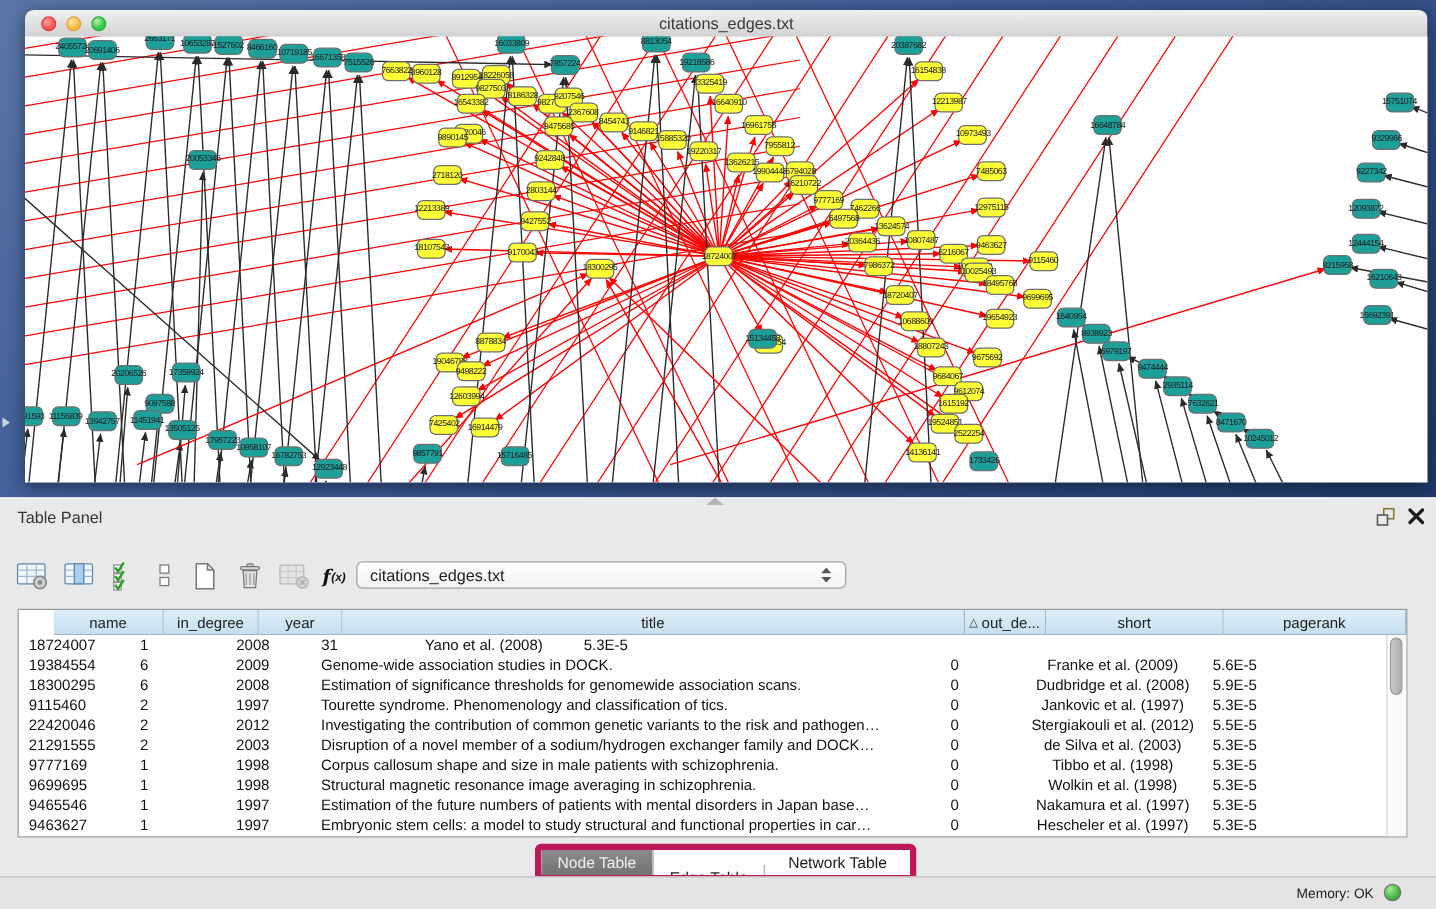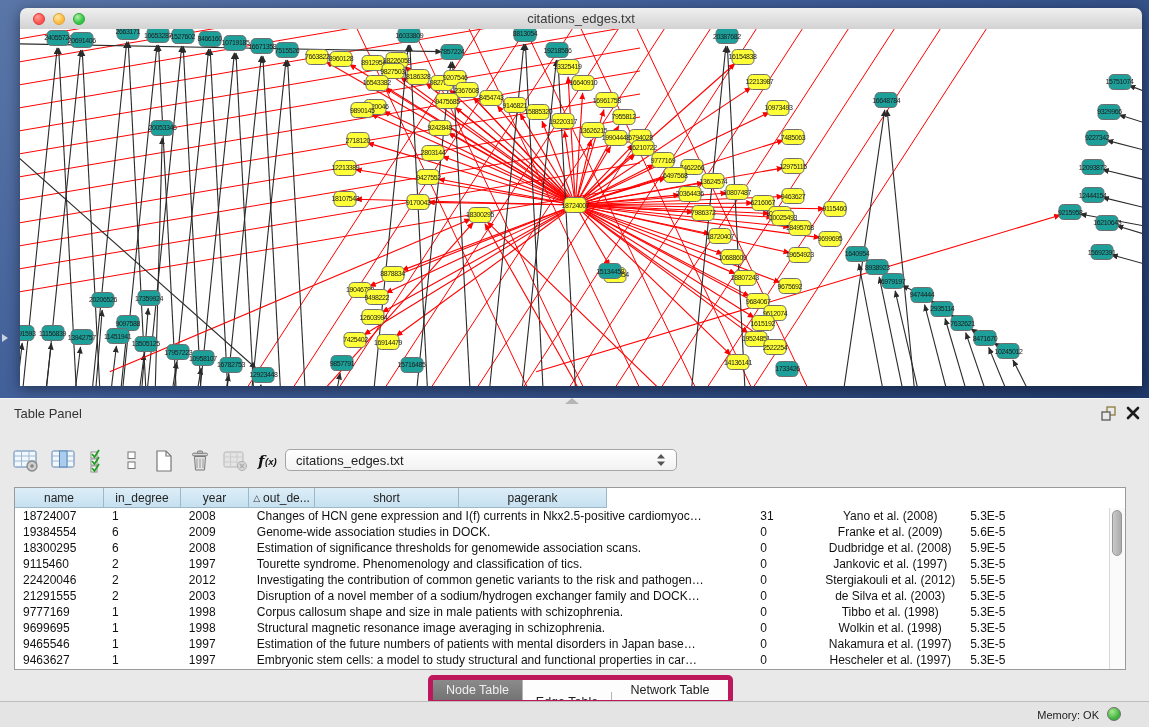--- a/index.html
+++ b/index.html
@@ -33,21 +33,21 @@
   #tp-title{position:absolute;left:14px;top:7px;font-size:13px;color:#333;}
   #tp-float{position:absolute;left:1098px;top:6px;width:20px;height:18px;cursor:pointer;}
   #tp-close{position:absolute;left:1124px;top:5px;width:18px;height:18px;cursor:pointer;}
 
   .tool{position:absolute;top:47px;width:32px;height:30px;display:flex;align-items:center;justify-content:center;cursor:pointer;border-radius:4px;}
   #net-select{position:absolute;left:285px;top:50px;width:392px;height:22px;background:linear-gradient(#ffffff,#f2f2f2);
     border:1px solid #a5a5a5;border-radius:5px;box-sizing:border-box;font-size:13px;color:#222;
     display:flex;align-items:center;padding:0 10px;cursor:pointer;box-shadow:0 1px 0 rgba(255,255,255,.7) inset;}
   #net-select .val{flex:1;}
 
-  #table-wrap{position:absolute;left:14px;top:88px;width:1112px;height:183px;background:#fff;border:1px solid #9a9a9a;box-sizing:border-box;}
+  #table-wrap{position:absolute;left:14px;top:88px;width:1112px;height:183px;background:#fff;border:1px solid #9a9a9a;box-sizing:border-box;padding-left:28px;}
   #thead{display:flex;height:20px;}
   .hcell{box-sizing:border-box;height:20px;background:linear-gradient(#ddeef8,#c6e0f0);
     border-right:1px solid #9cb9cb;border-bottom:1px solid #9cb9cb;font-size:12px;color:#222;
     display:flex;align-items:center;justify-content:center;cursor:pointer;overflow:hidden;white-space:nowrap;}
   .hcell .sortmark{font-size:9px;margin-right:3px;color:#333;}
   #tbody{position:absolute;left:0;top:20px;right:15px;bottom:0;overflow:hidden;}
   .trow{display:flex;height:16px;cursor:default;}
   .tcell{box-sizing:border-box;font-size:12px;color:#111;white-space:nowrap;overflow:hidden;
     padding:1px 4px 0 8px;}
   .tcell.center{text-align:center;padding-left:2px;padding-right:2px;}
@@ -654,37 +654,39 @@
       <div id="thead">
           <div class="hcell" style="width: 89px;">
             <span>name</span>
           </div>
           <div class="hcell" style="width: 77px;">
             <span>in_degree</span>
           </div>
           <div class="hcell" style="width: 68px;">
             <span>year</span>
           </div>
+          <div class="hcell" style="width: 504px;">
+            <span>title</span>
+          </div>
           <div class="hcell" style="width: 66px;">
             <span class="sortmark">△</span>
             <span>out_de...</span>
           </div>
           <div class="hcell" style="width: 144px;">
             <span>short</span>
           </div>
           <div class="hcell" style="width: 148px;">
             <span>pagerank</span>
           </div>
         </div>
       <div id="tbody">
           <div class="trow">
             <div class="tcell" style="width: 89px;">18724007</div>
             <div class="tcell" style="width: 77px;">1</div>
             <div class="tcell" style="width: 68px;">2008</div>
-            <div class="tcell" style="width: 504px;">Changes of HCN gene expression and I(f) currents in Nkx2.5-positive cardiomyoc…</div>
             <div class="tcell" style="width: 66px;">31</div>
             <div class="tcell center" style="width: 144px;">Yano et al. (2008)</div>
             <div class="tcell" style="width: 148px;">5.3E-5</div>
           </div>
           <div class="trow">
             <div class="tcell" style="width: 89px;">19384554</div>
             <div class="tcell" style="width: 77px;">6</div>
             <div class="tcell" style="width: 68px;">2009</div>
             <div class="tcell" style="width: 504px;">Genome-wide association studies in DOCK.</div>
             <div class="tcell" style="width: 66px;">0</div>

